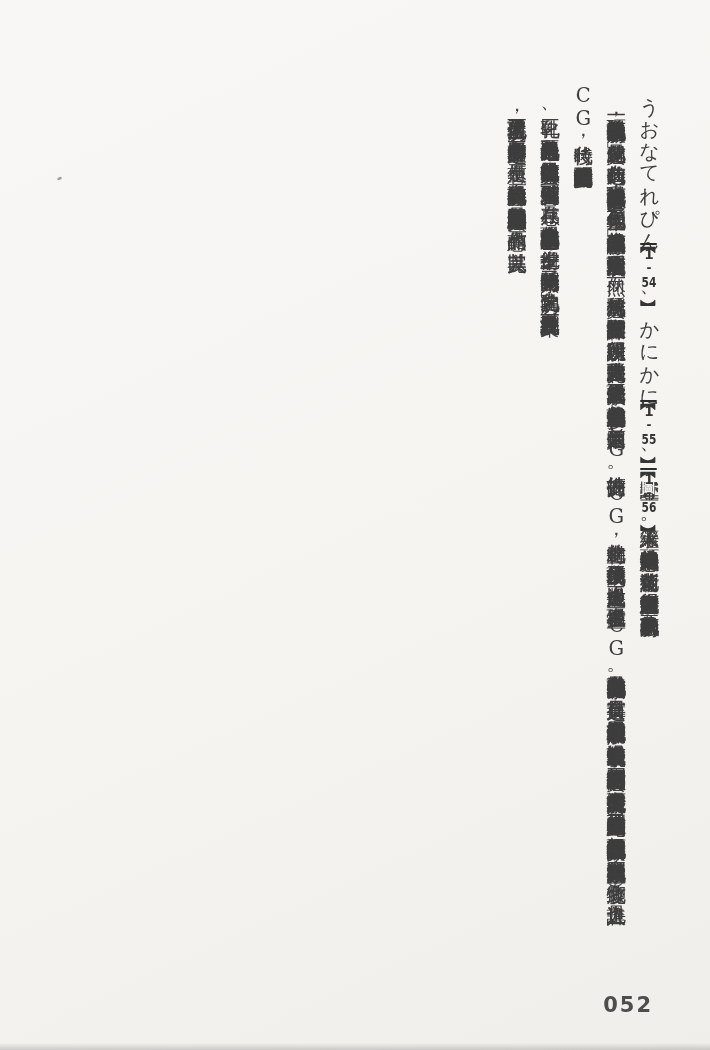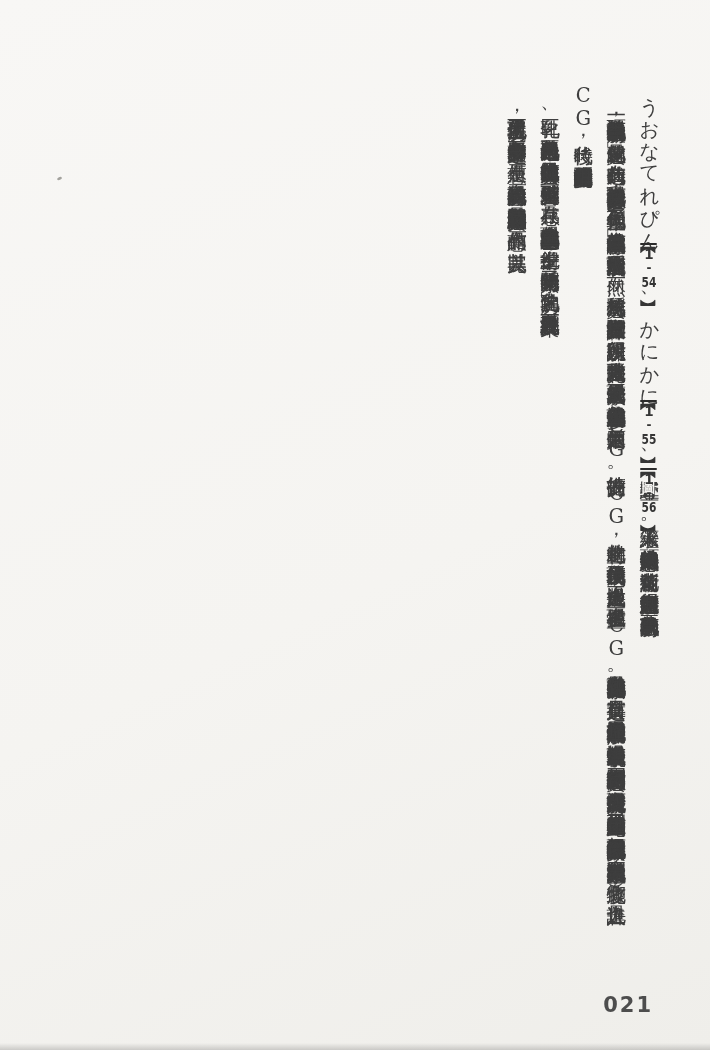--- a/index.html
+++ b/index.html
@@ -80,14 +80,14 @@
 <div class="page">
   <span class="speck"></span>
 
   <div class="text-block">
       <p class="para">うおなてれぴん<span class="figref"><span class="fr-open">【</span><span class="fr-box">圖</span><span class="fr-num">1</span><span class="fr-hyph">-</span><span class="fr-num">54</span><span class="fr-close">】</span></span>、かにかに<span class="figref"><span class="fr-open">【</span><span class="fr-box">圖</span><span class="fr-num">1</span><span class="fr-hyph">-</span><span class="fr-num">55</span><span class="fr-close">】</span></span>、草野紅壹<span class="figref"><span class="fr-open">【</span><span class="fr-box">圖</span><span class="fr-num">1</span><span class="fr-hyph">-</span><span class="fr-num">56</span><span class="fr-close">】</span></span>等人繼承。之後人物的頭身比變得愈來愈低，漸漸蘿莉化後，變得愈來愈接近萌系角色的原型，成為萌要素和乳房的融合。</p>
       <p class="para indent">然後還有一項於九〇年代後半發生的乳房表現革命，就是「質感」的進化。在之前的時代，乳房表現的領域中還很少人會考慮「質感」這項參數；但到了九〇年代後半，就像「濃醇」成為食譜的價值基準一樣，逐漸定型為一種理所當然的表現。然而，雖然統稱為質感，實際上卻沒有具體的評量指標，所以很難說明。大致上就是陰影和高光、反光效果等表現要素的演進。九〇年代的漫畫作畫之所以出現長足的進步，其中一個原因是CG技術的提升。CG畫材的進化，使上色技術出現平均的成長。不過比起成人漫畫，更多體現在插畫、CG美少女遊戲界的乳房質感和反光表現的摸索和進化。其實早在這之前，黑白漫畫界便因為九〇年代初漸層表現的種類增加，提升過一次漫畫整體的視覺表現水準。例如士郎正宗用網點開拓了科幻作品的質感後，美少女漫畫家便將此技術用於乳頭，得到了全新的質感（雖然有點畫蛇添足，但據說其中一位最早積極地在乳頭上使用漸層效果的作家，就是獨身系巨乳開祖漫畫家，北御牧慶）。也許是進入CG時代後，對於質感的鑽研才變得更加受到矚目吧。</p>
       <p class="para indent">巨乳化、將乳房與角色更自然地融合、以及從技術進化獲得的新質感；確實可感受到重力影響、具存在感，現代美少女角色基本的乳房表現就這樣誕生了。二十一世紀前夕，花了十年的時間一路摸索、進化的「乳房」，至此可以說終於找到了答案。</p>
       <p class="para indent">而催生了現代乳房表現，至今仍影響著眾多作家的畫師之一，便是石惠。說起石惠流乳房的最大特徵，就是高光和著色時那宛如一條條編織出來的陰影質感的堅持。石惠的作品，以其完美</p>
     </div>
 
-  <div class="page-number">021</div>
+  <div class="page-number">052</div>
 </div>
 
 </body></html>

